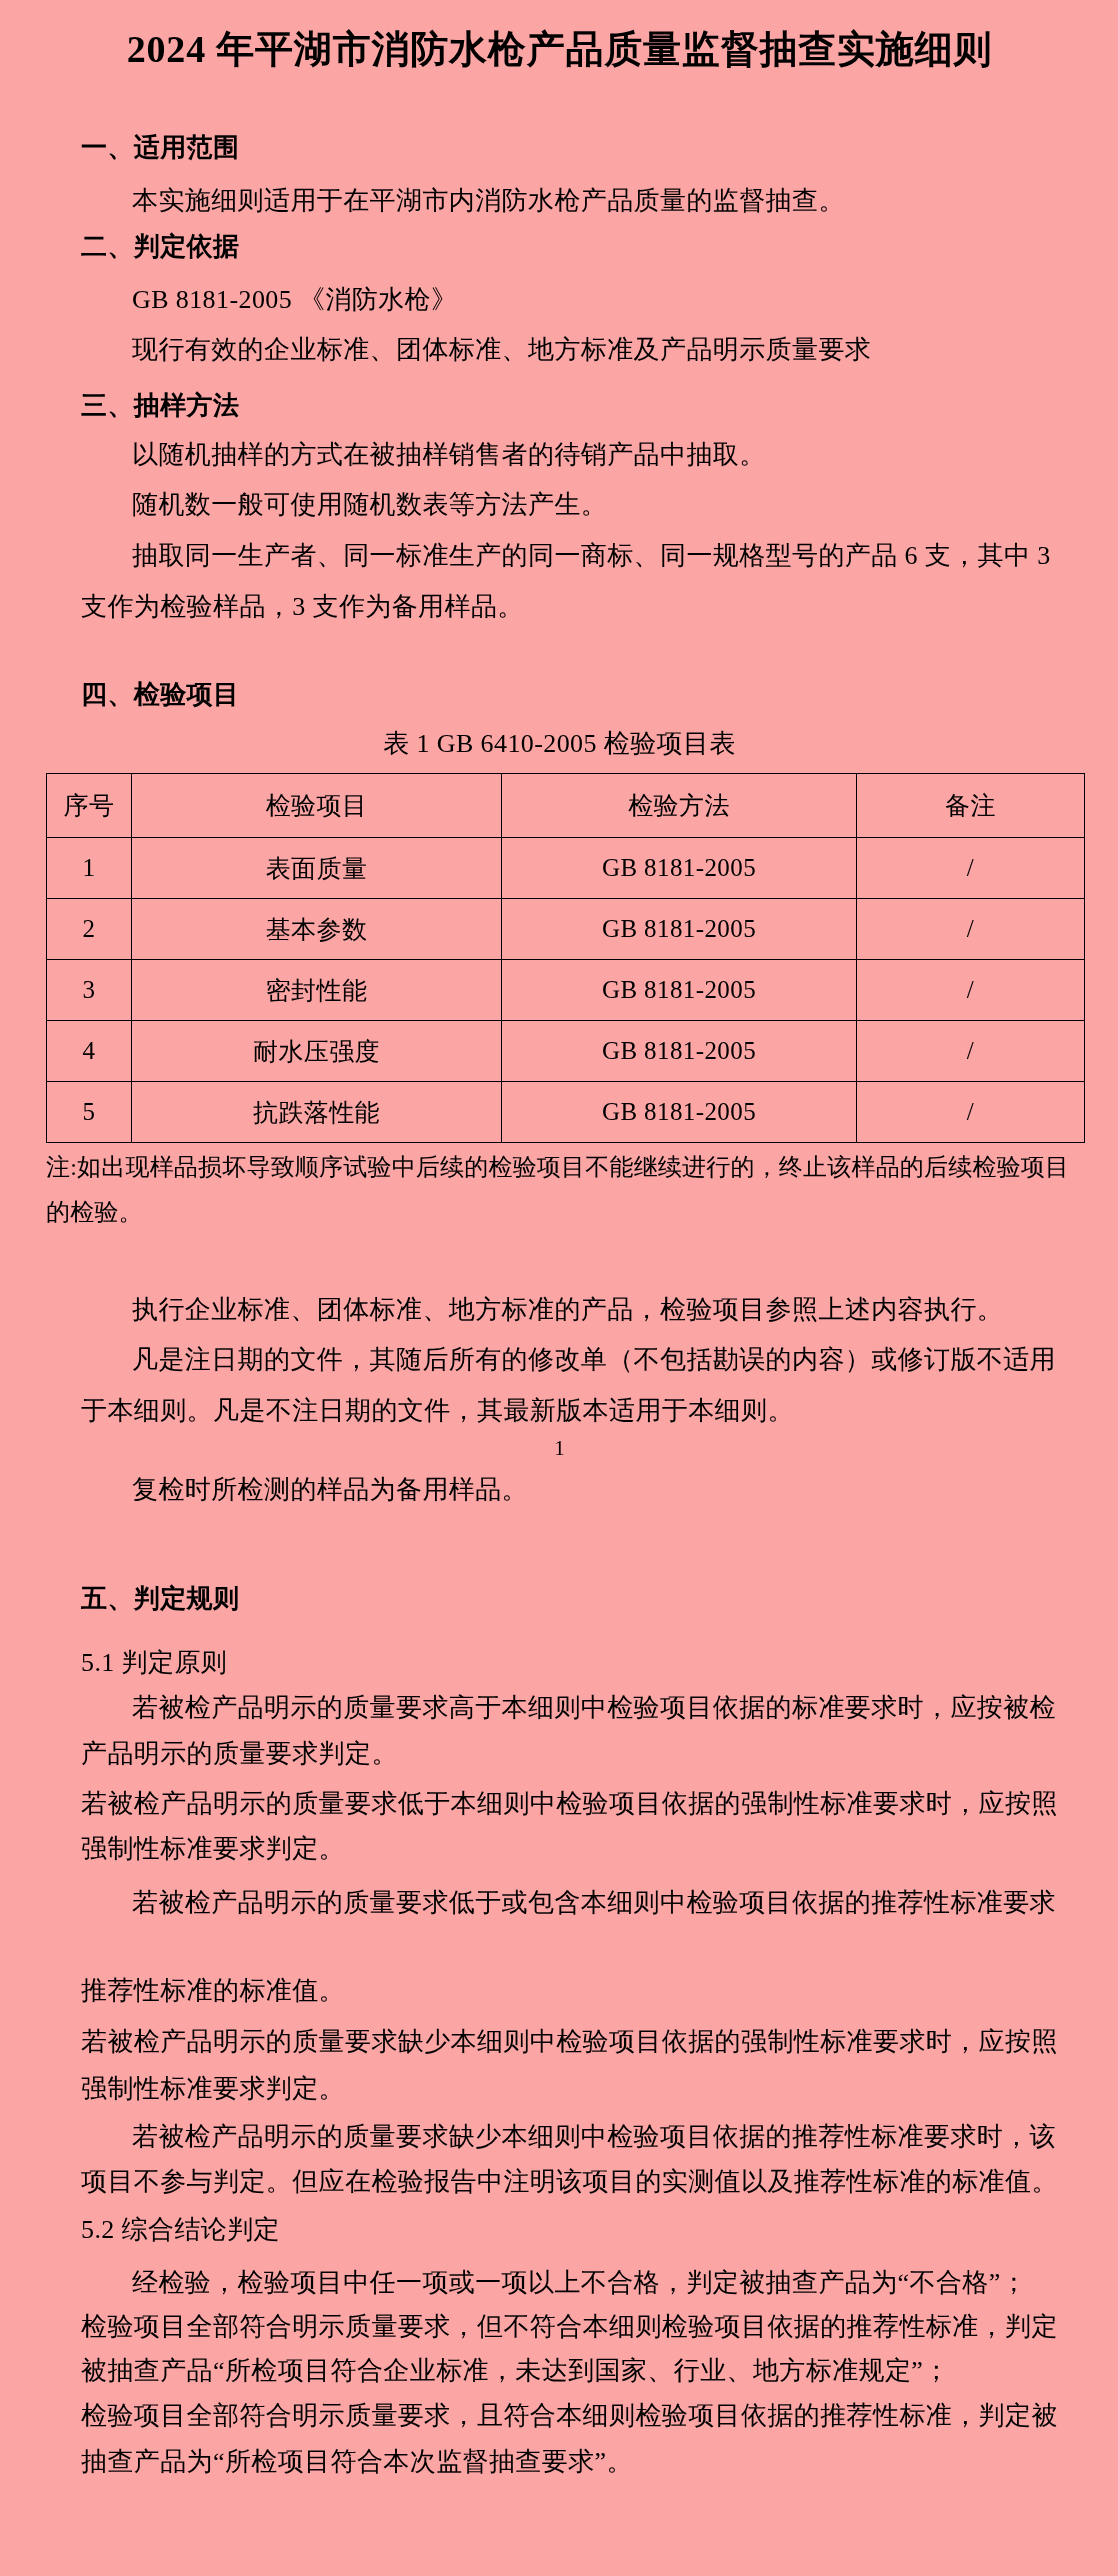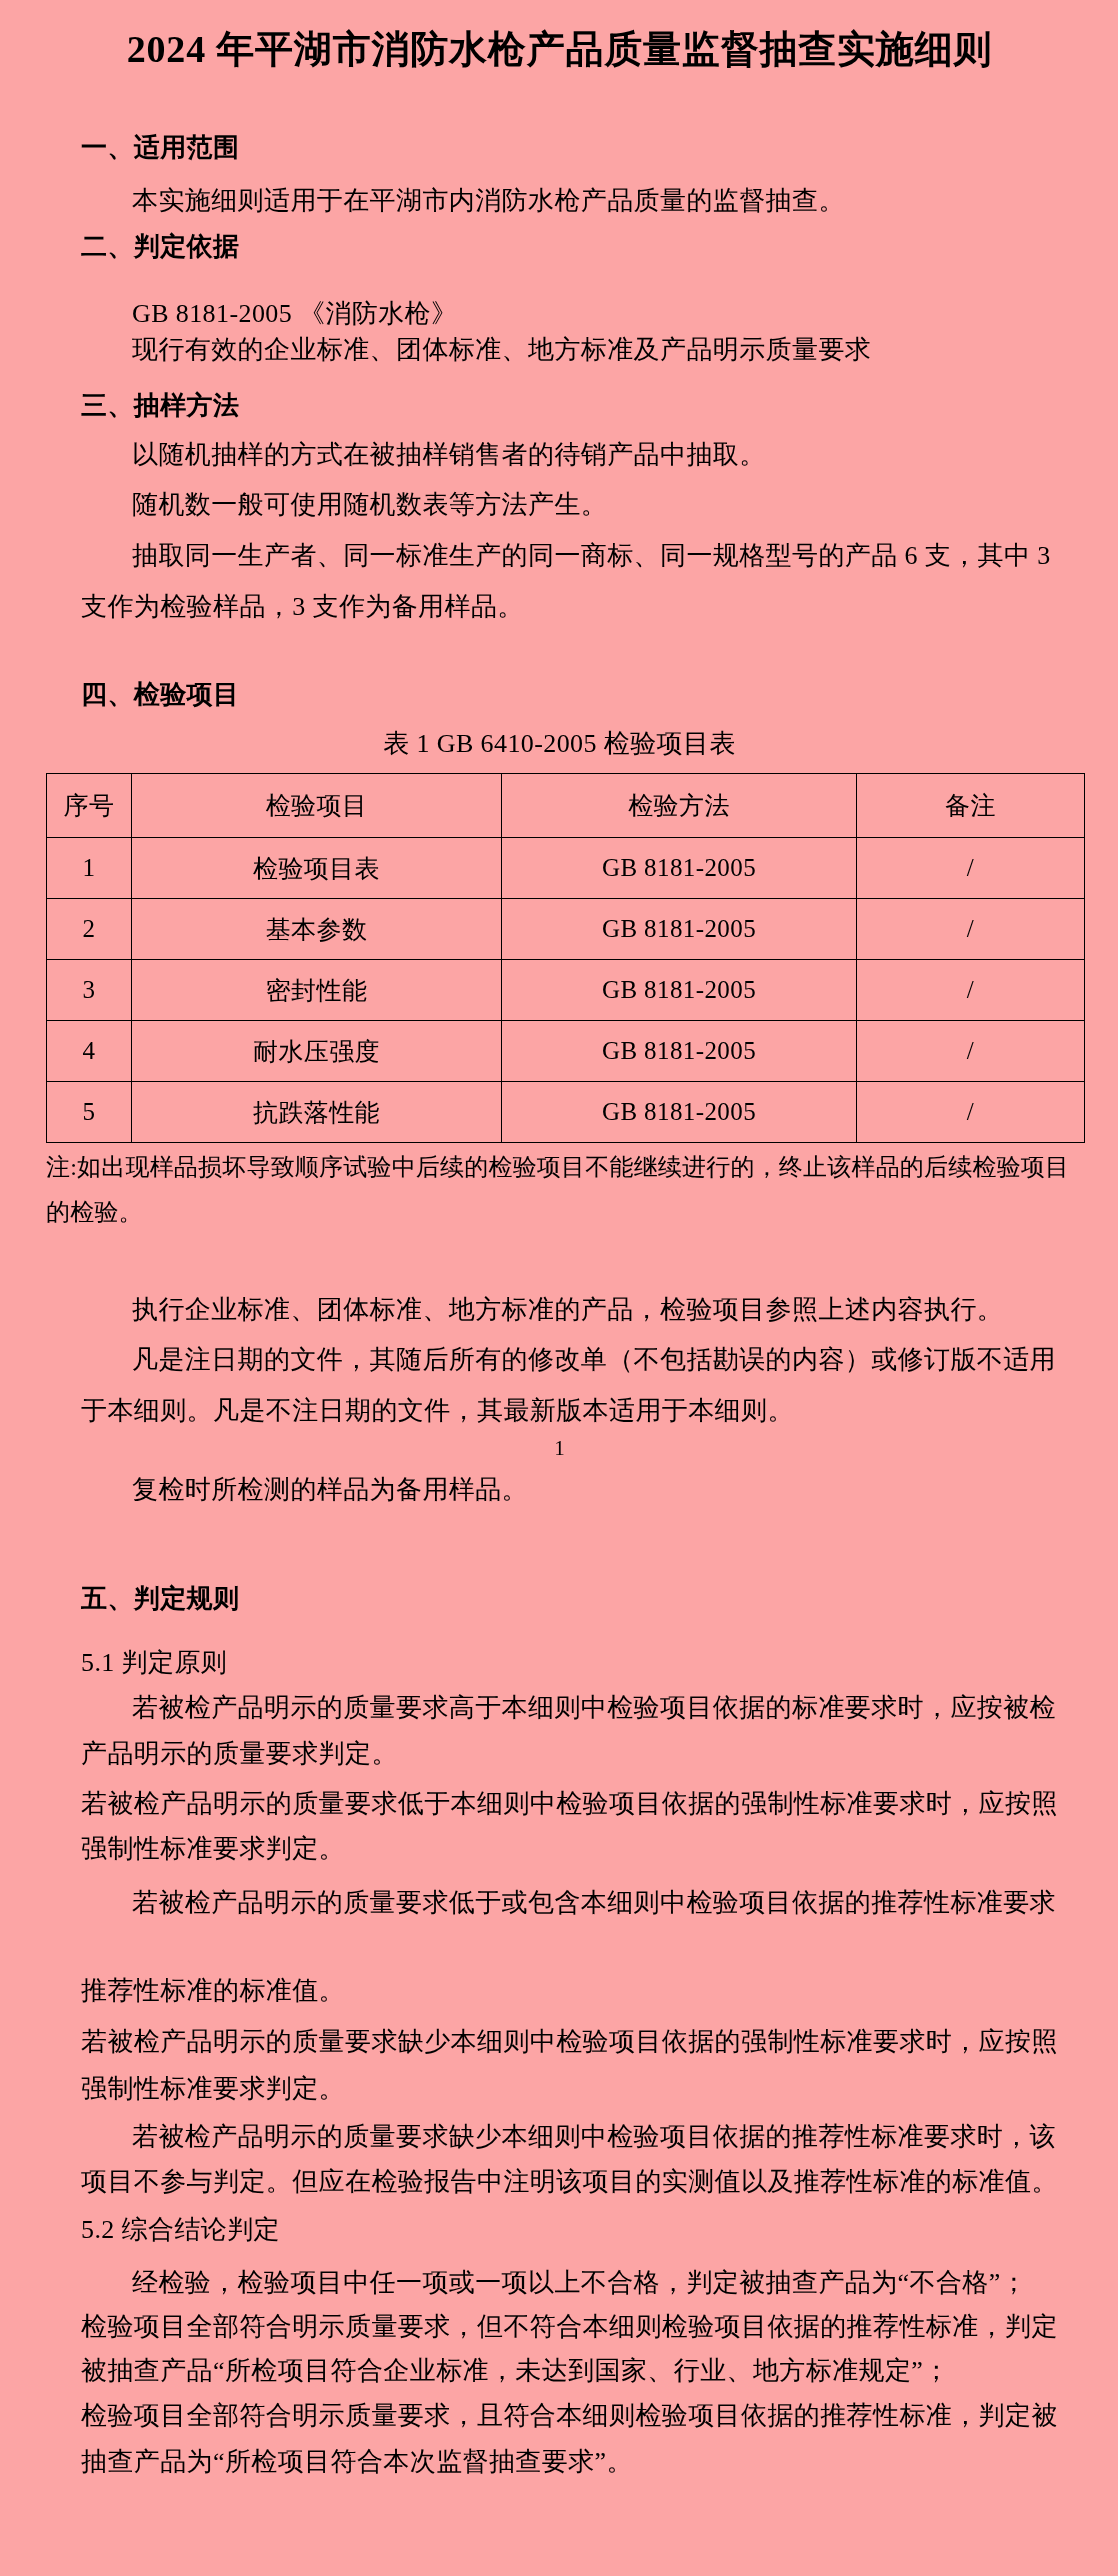--- a/index.html
+++ b/index.html
@@ -63,21 +63,21 @@
 <body>
 
 <div class="page">
 
   <div class="title">2024 年平湖市消防水枪产品质量监督抽查实施细则</div>
 
   <div class="t bold lm" style="top:133px">一、适用范围</div>
   <div class="t ind" style="top:186px">本实施细则适用于在平湖市内消防水枪产品质量的监督抽查。</div>
 
   <div class="t bold lm" style="top:232px">二、判定依据</div>
-  <div class="t ind" style="top:299px">GB 8181-2005 《消防水枪》</div>
+  <div class="t ind" style="top:285px">GB 8181-2005 《消防水枪》</div>
   <div class="t ind" style="top:335px">现行有效的企业标准、团体标准、地方标准及产品明示质量要求</div>
 
   <div class="t bold lm" style="top:391px">三、抽样方法</div>
   <div class="t ind" style="top:440px">以随机抽样的方式在被抽样销售者的待销产品中抽取。</div>
   <div class="t ind" style="top:490px">随机数一般可使用随机数表等方法产生。</div>
   <div class="t ind" style="top:541px">抽取同一生产者、同一标准生产的同一商标、同一规格型号的产品 6 支，其中 3</div>
   <div class="t lm" style="top:592px">支作为检验样品，3 支作为备用样品。</div>
 
   <div class="t bold lm" style="top:680px">四、检验项目</div>
   <div class="t ctr" style="top:729px">表 1 GB 6410-2005 检验项目表</div>
@@ -91,21 +91,21 @@
       </colgroup>
     <tbody>
         <tr class="hdr">
       <th>序号</th>
       <th>检验项目</th>
       <th>检验方法</th>
       <th>备注</th>
     </tr>
     <tr class="row">
       <td>1</td>
-      <td>检验项目表</td>
+      <td>表面质量</td>
       <td>GB 8181-2005</td>
       <td>/</td>
     </tr>
     <tr class="row">
       <td>2</td>
       <td>基本参数</td>
       <td>GB 8181-2005</td>
       <td>/</td>
     </tr>
     <tr class="row">

